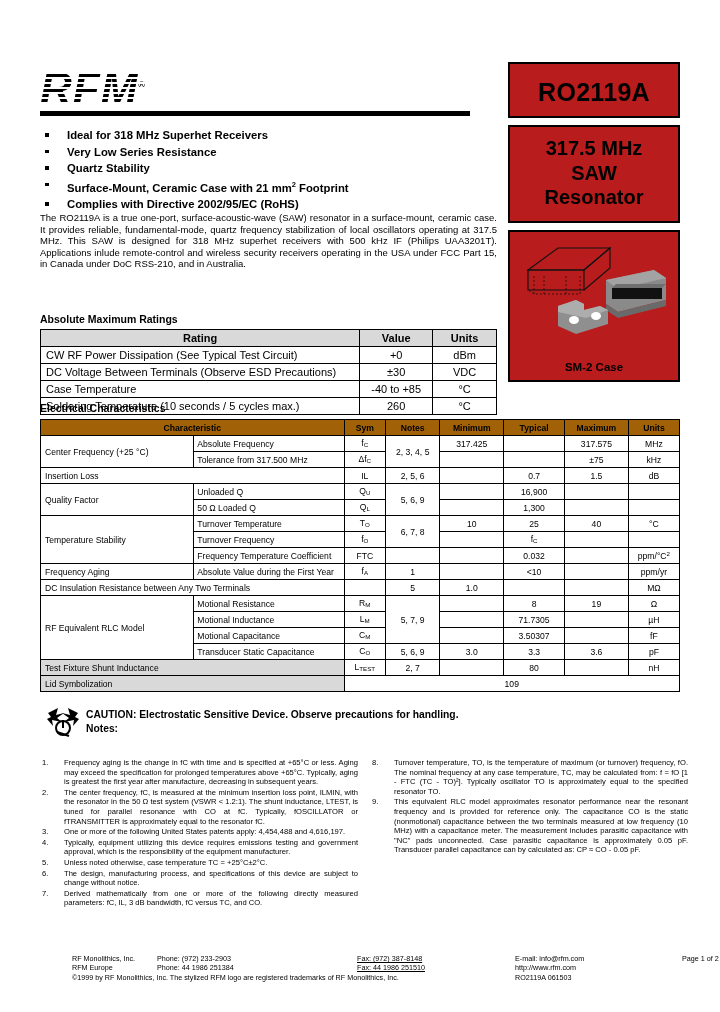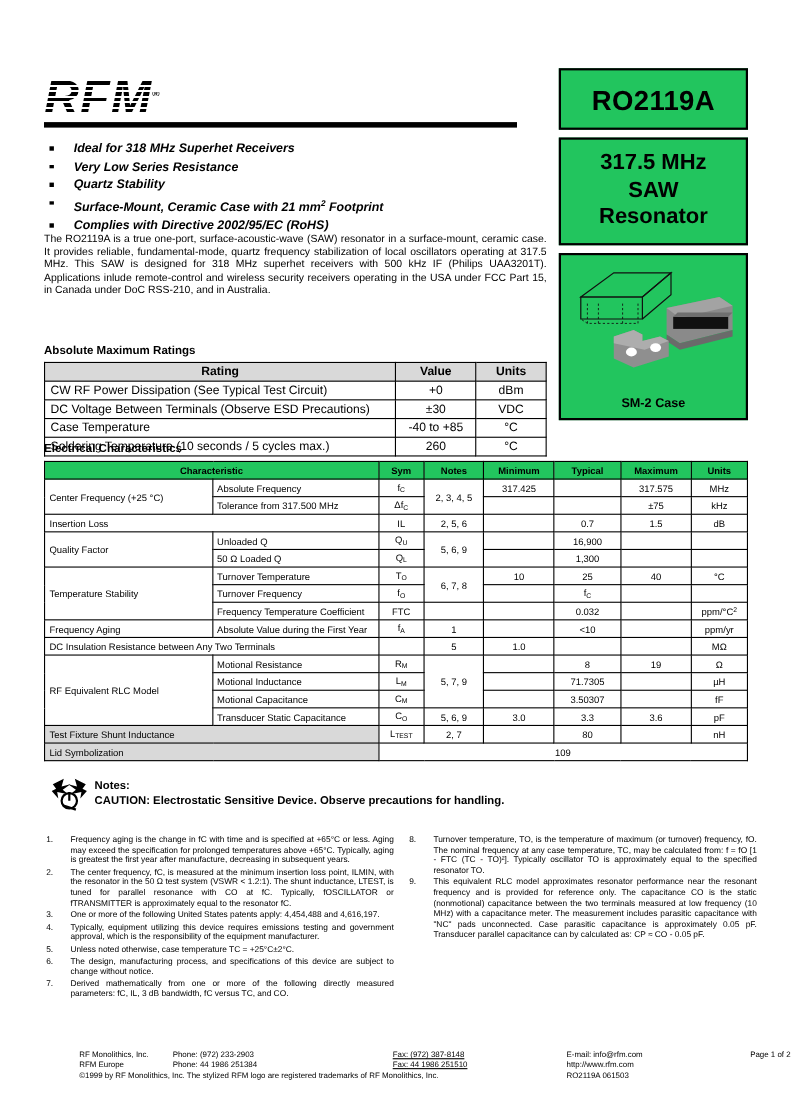--- a/index.html
+++ b/index.html
@@ -40,37 +40,36 @@
       rgba(255,255,255,0) 0px, rgba(255,255,255,0) 3px,
       #ffffff 3px, #ffffff 5px);
   }
   .logo-reg { font-size: 9px; vertical-align: super; font-style: normal; font-weight: bold; }
   .logo-rule { width: 430px; height: 5px; background: #000; margin-top: 3px; }
 
   .bullets { margin-top: 11px; padding: 0; list-style: none; }
   .bullets li {
     font-size: 11.3px;
     font-weight: bold;
-    font-style: italic;
     line-height: 16.6px;
     padding-left: 27px;
     position: relative;
     white-space: nowrap;
   }
   .bullets li::before {
     content: "";
     position: absolute;
     left: 5px; top: 6px;
     width: 3.5px; height: 3.5px;
     background: #000;
   }
   .bullets li sup { font-size: 7.5px; vertical-align: super; }
 
   
-  .box { border: 2.2px solid #000; background: #22c55e; text-align: center; }
+  .box { border: 2.2px solid #000; background: #b91c1c; text-align: center; }
   .title-box { height: 56px; line-height: 56px; }
   .title-box .t { font-size: 25px; font-weight: bold; letter-spacing: 0.3px; }
   .subtitle-box { margin-top: 7px; padding: 9px 0 11px; }
   .subtitle-box .s { font-size: 20px; font-weight: bold; line-height: 24.5px; display: block; }
   .case-box { margin-top: 7px; padding: 2px 6px 6px; height: 152px; position: relative; }
   .case-caption { font-size: 11.5px; font-weight: bold; position: absolute; bottom: 7px; left: 0; width: 100%; }
 
   
   .pkg { position: relative; width: 100%; height: 112px; }
   .pkg svg { position: absolute; left: 50%; top: 0; transform: translateX(-50%); }
@@ -90,21 +89,21 @@
   .amr { position: absolute; left: 40px; top: 292px; width: 457px; }
   .amr .sec-title { margin-bottom: 4px; margin-top: 21px; }
   .amr table td, .amr table th { font-size: 11px; height: 17px; }
   .amr th { background: #d9d9d9; font-weight: bold; text-align: center; }
   .amr td.rating { text-align: left; padding-left: 5px; }
   .amr td.ctr { text-align: center; }
 
   .ec { position: absolute; left: 40px; top: 402px; width: 640px; }
   .ec .sec-title { margin-bottom: 5px; }
   .ec table td, .ec table th { font-size: 8.6px; height: 16px; }
-  .ec th { background: #22c55e; font-weight: bold; text-align: center; font-size: 9px; }
+  .ec th { background: #a16207; font-weight: bold; text-align: center; font-size: 9px; }
   .ec td.c1 { text-align: left; padding-left: 4px; }
   .ec td.c2 { text-align: left; padding-left: 3px; }
   .ec td.ctr { text-align: center; }
   .ec tr.shaded td { background: #d9d9d9; }
   sub { font-size: 0.72em; vertical-align: -0.22em; }
   sup { font-size: 0.72em; vertical-align: 0.45em; }
 
   
   .caution { position: absolute; left: 40px; top: 708px; width: 640px; }
   .caution-row { position: relative; padding-left: 46px; }
@@ -412,22 +411,22 @@
     <div class="caution-row">
       <span class="esd-icon">
         <svg width="38" height="36" viewBox="0 0 38 36">
           <polygon points="4,7 14,2 12,9 20,7 13,12 18,16 8,14 9,20 3,13 7,11" fill="#000"></polygon>
           <polygon points="34,7 24,2 26,9 18,7 25,12 20,16 30,14 29,20 35,13 31,11" fill="#000"></polygon>
           <path d="M19 14 L19 22" stroke="#000" stroke-width="2" fill="none"></path>
           <path d="M19 22 m-7,0 a7,7 0 1,0 14,0 a7,7 0 1,0 -14,0" stroke="#000" stroke-width="2" fill="none"></path>
           <path d="M13 26 L25 30" stroke="#000" stroke-width="2" fill="none"></path>
         </svg>
       </span>
+      <div class="caution-text">CAUTION: Electrostatic Sensitive Device. Observe precautions for handling.</div>
       <div class="caution-text">Notes:</div>
-      <div class="caution-text">CAUTION: Electrostatic Sensitive Device. Observe precautions for handling.</div>
     </div>
   </div>
 
   <div class="notes">
     <div class="notes-col">
       <div class="note">
         <span class="num">1.</span>
         <div class="body">Frequency aging is the change in fC with time and is specified at +65°C or less. Aging may exceed the specification for prolonged temperatures above +65°C. Typically, aging is greatest the first year after manufacture, decreasing in subsequent years.</div>
       </div>
       <div class="note">

